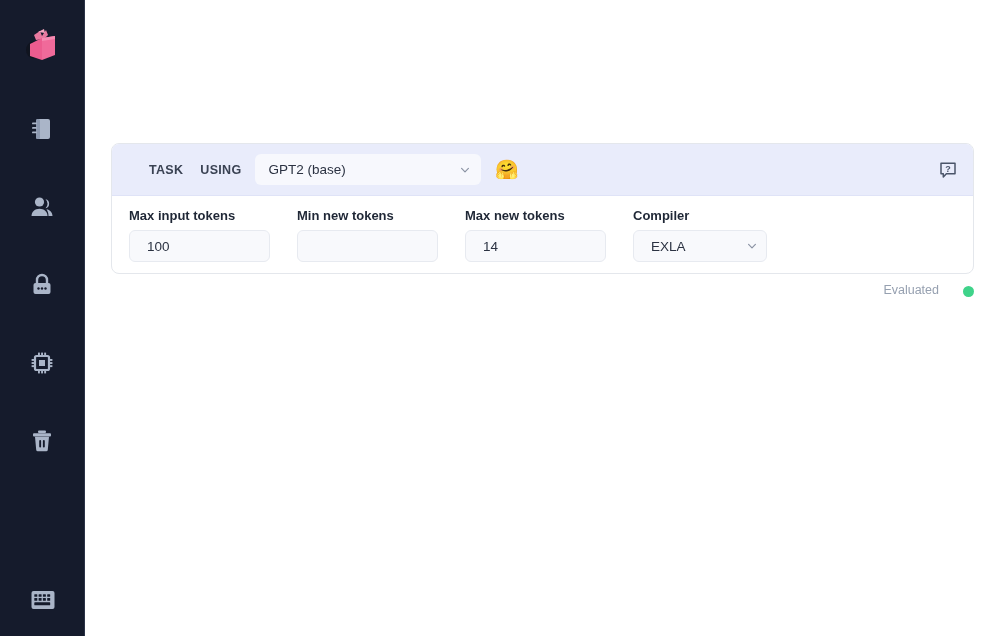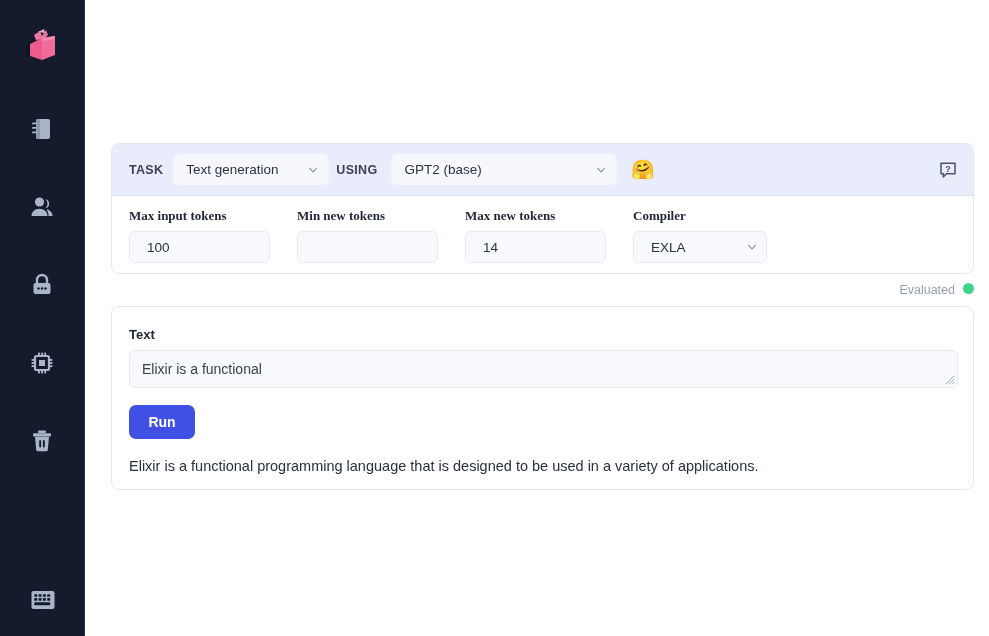--- a/index.html
+++ b/index.html
@@ -88,20 +88,21 @@
     padding: 0 16px 0 17px;
     box-sizing: border-box;
     position: relative;
   }
   .hub-label {
     font-size: 12.5px;
     font-weight: bold;
     color: #3a4253;
     letter-spacing: 0.3px;
     margin-right: 10px;
+    margin-left: 20px;
   }
   .select-box {
     background: #f7f8fd;
     border: 1px solid transparent;
     border-radius: 6px;
     height: 31px;
     display: flex;
     align-items: center;
     justify-content: space-between;
     padding: 0 10px 0 12px;
@@ -137,21 +138,20 @@
     display: flex;
     padding: 12px 0 0 17px;
     gap: 27px;
   }
   .field { display: flex; flex-direction: column; }
   .field-label {
     font-size: 13px;
     font-weight: bold;
     color: #1f2736;
     margin-bottom: 7px;
-    font-family: Liberation Serif, serif;
   }
   .field-input {
     width: 141px;
     height: 32px;
     background: #f8f9fc;
     border: 1px solid #e7eaf0;
     border-radius: 6px;
     box-sizing: border-box;
     display: flex;
     align-items: center;
@@ -166,23 +166,23 @@
     cursor: pointer;
   }
 
   
   .status-row {
     position: absolute;
     left: 26px;
     top: 283px;
     width: 863px;
     display: flex;
-    align-items: flex-start;
+    align-items: flex-end;
     justify-content: flex-end;
-    gap: 8px;
+    gap: 24px;
   }
   .status-text {
     font-size: 12.5px;
     color: #96a0b0;
   }
   .status-dot {
     width: 11px; height: 11px;
     border-radius: 50%;
     background: #3fd38a;
   }
@@ -345,26 +345,20 @@
   </div>
 </div>
 
 <div class="main">
 
   <div class="card card-hub">
 
     <div class="hub-header">
       <span class="hub-label">TASK</span>
 
-      <div class="select-box sel-task">
-        <span>Text generation</span>
-        <svg class="chev" viewBox="0 0 10 10">
-          <path d="M1.6 3.4 L5 6.8 L8.4 3.4" stroke="#8b93a4" stroke-width="1.2" fill="none" stroke-linecap="round" stroke-linejoin="round"></path>
-        </svg>
-      </div>
 
       <span class="hub-label" style="margin-left:7px;">USING</span>
 
       <div class="select-box sel-using">
         <span>GPT2 (base)</span>
         <svg class="chev" viewBox="0 0 10 10">
           <path d="M1.6 3.4 L5 6.8 L8.4 3.4" stroke="#8b93a4" stroke-width="1.2" fill="none" stroke-linecap="round" stroke-linejoin="round"></path>
         </svg>
       </div>
 
@@ -412,29 +406,14 @@
       </div>
 
     </div>
   </div>
 
   <div class="status-row">
     <span class="status-text">Evaluated</span>
     <span class="status-dot"></span>
   </div>
 
-  <div class="card card-out">
-
-    <div class="text-label">Text</div>
-
-    <div class="textarea-box">
-      <span>Elixir is a functional</span>
-      <svg class="resize-grip" viewBox="0 0 10 10">
-        <path d="M9 1 L1 9 M9 4.2 L4.2 9 M9 7.4 L7.4 9" stroke="#9aa3b2" stroke-width="0.9"></path>
-      </svg>
-    </div>
-
-    <button class="run-btn">Run</button>
-
-    <div class="output-text">Elixir is a functional programming language that is designed to be used in a variety of applications.</div>
-  </div>
 
 </div>
 
 </body></html>

